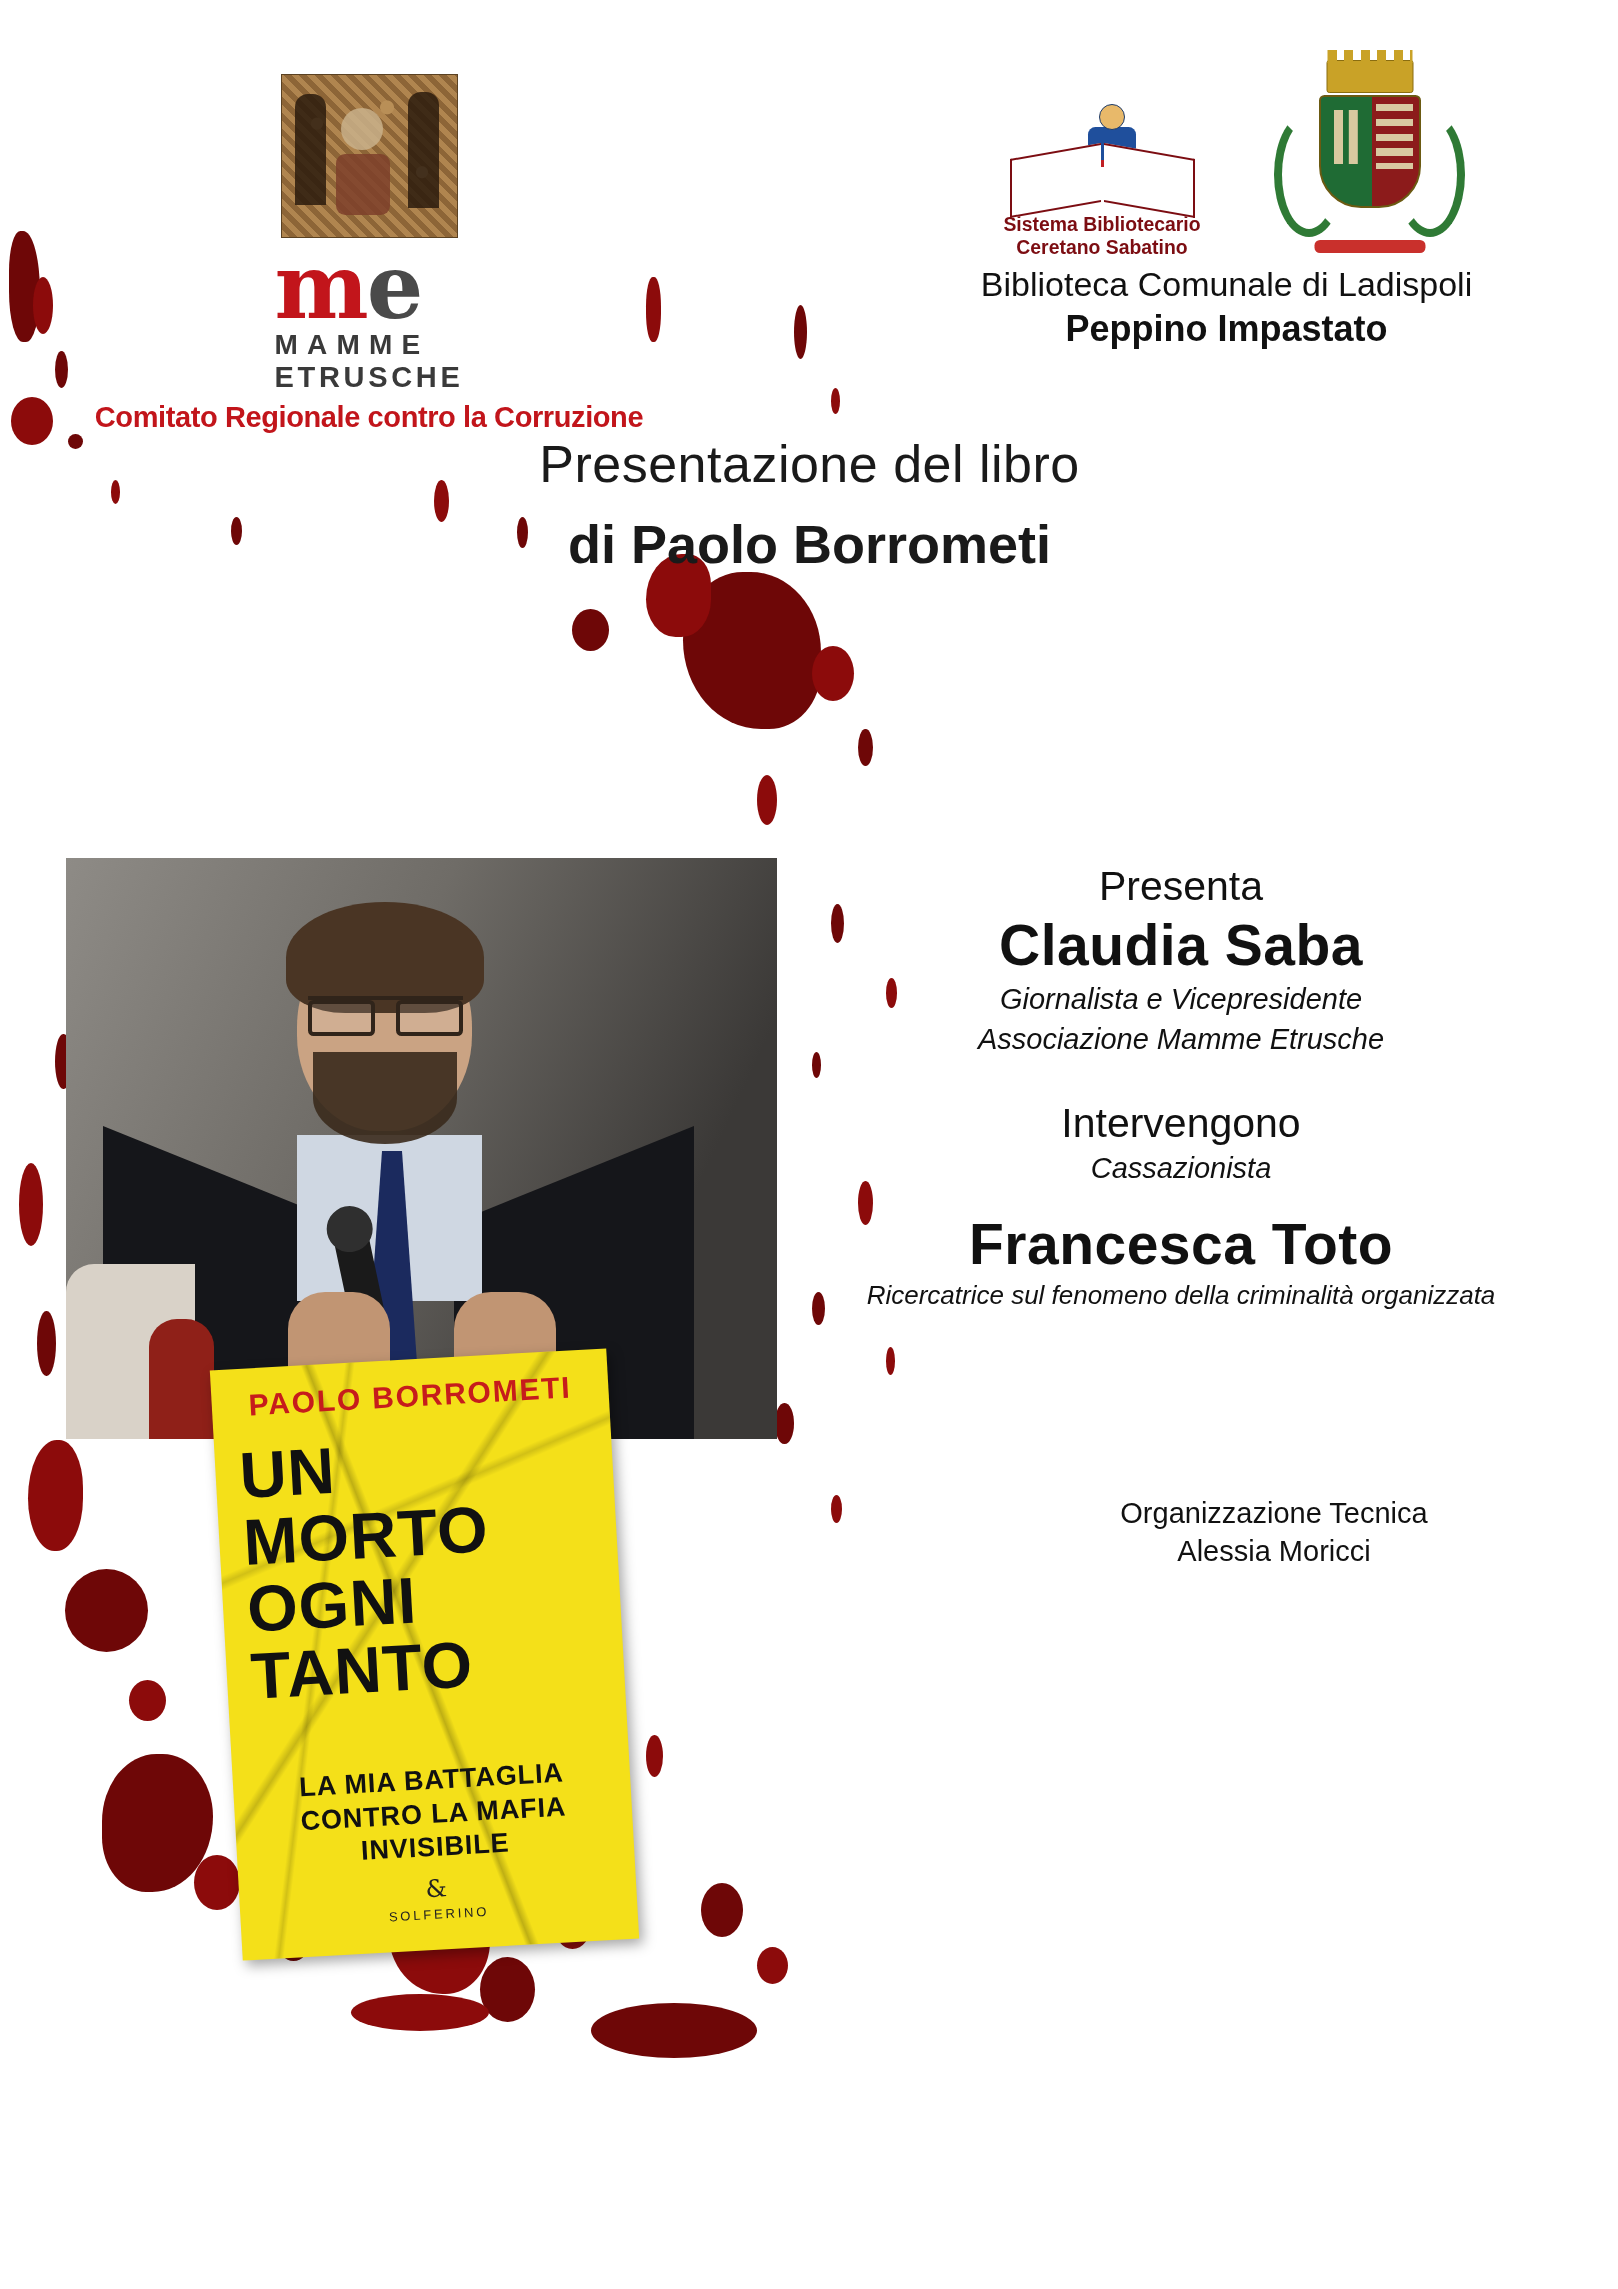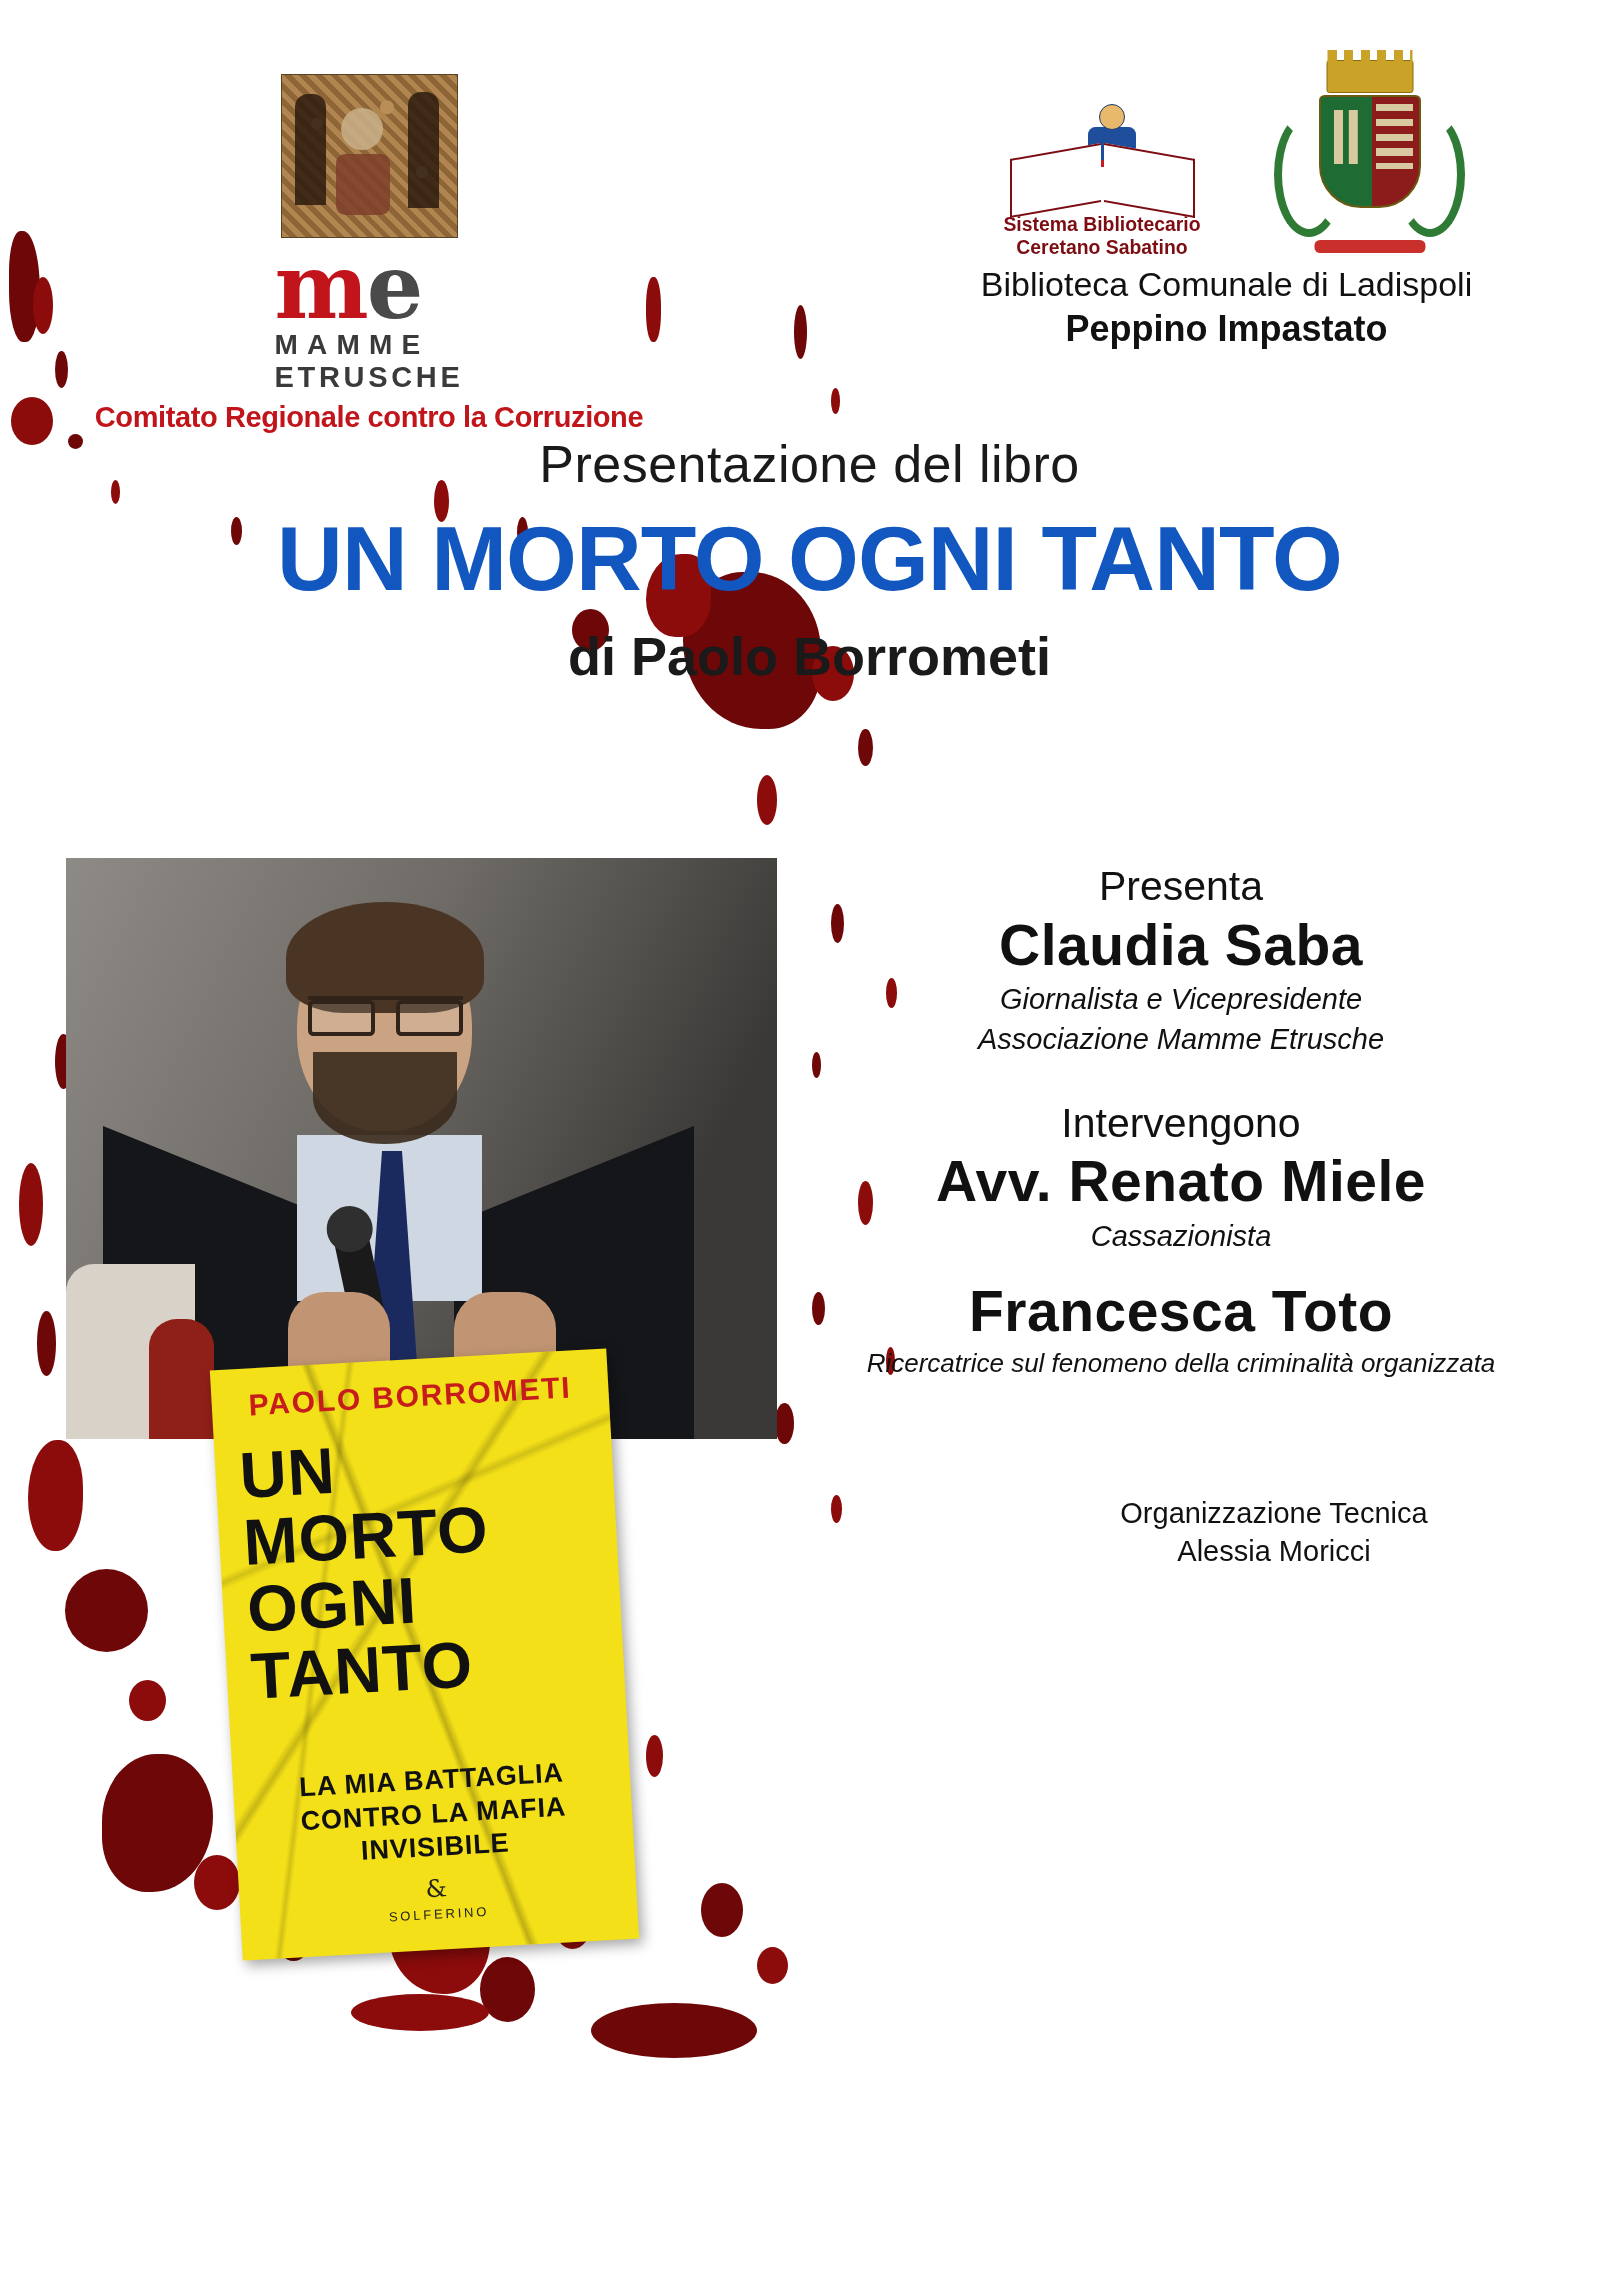--- a/index.html
+++ b/index.html
@@ -604,21 +604,20 @@
             <div class="ribbon"></div>
           </div>
         </div>
         <div class="library-line1">Biblioteca Comunale di Ladispoli</div>
         <div class="library-line2">Peppino Impastato</div>
       </div>
     </div>
 
     <div class="title-block">
       <div class="presentazione">Presentazione del libro</div>
-      <div class="book-title">UN MORTO OGNI TANTO</div>
       <div class="book-author">di Paolo Borrometi</div>
     </div>
 
     <div class="photo">
       <div class="backwall"></div>
       <div class="jacket-l"></div>
       <div class="jacket-r"></div>
       <div class="shirt"></div>
       <div class="tie"></div>
       <div class="man-head"></div>
@@ -654,21 +653,20 @@
 
     <div class="speakers">
       <div class="sp-label">Presenta</div>
       <div class="sp-name">Claudia Saba</div>
       <div class="sp-role">Giornalista e Vicepresidente</div>
       <div class="sp-role">Associazione Mamme Etrusche</div>
 
       <div class="sp-gap"></div>
 
       <div class="sp-label">Intervengono</div>
-      <div class="sp-name">Avv. Renato Miele</div>
       <div class="sp-role">Cassazionista</div>
 
       <div class="sp-gap-sm"></div>
 
       <div class="sp-name">Francesca Toto</div>
       <div class="sp-role-small">Ricercatrice sul fenomeno della criminalità organizzata</div>
     </div>
 
     <div class="org-tech">
       <div>Organizzazione Tecnica</div>

